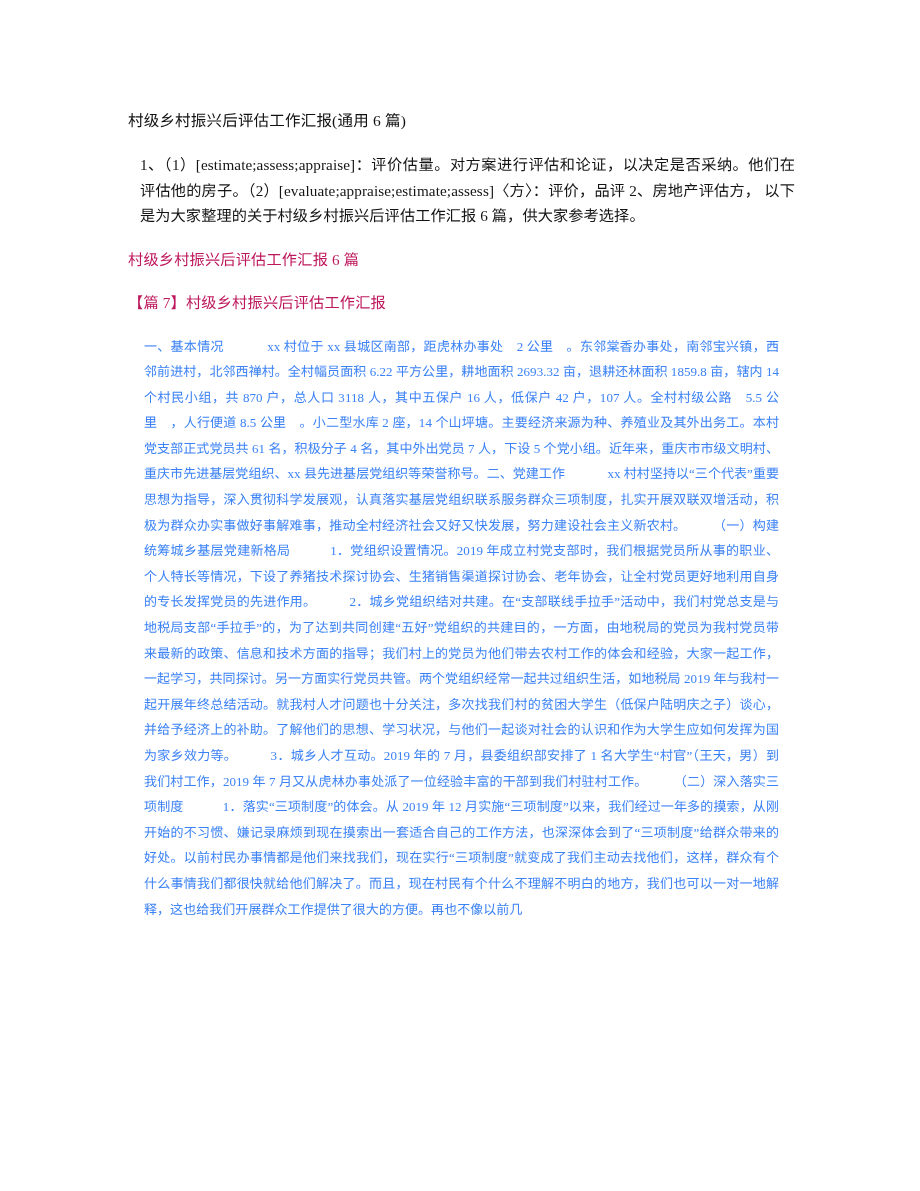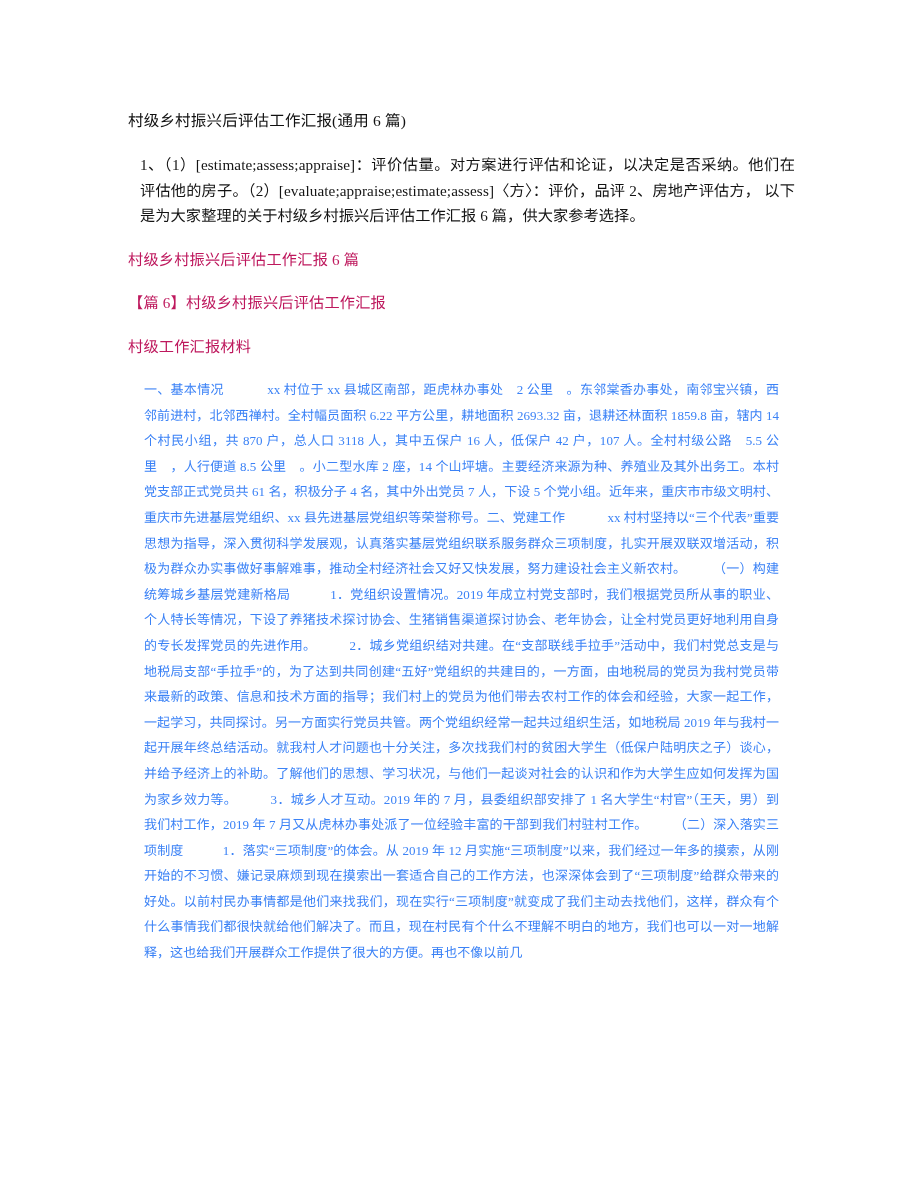--- a/index.html
+++ b/index.html
@@ -63,19 +63,18 @@
 <body>
 
 <div class="page">
 
   <h1 class="doc-title">村级乡村振兴后评估工作汇报(通用 6 篇)</h1>
 
   <p class="para">1、（1）[estimate;assess;appraise]：评价估量。对方案进行评估和论证，以决定是否采纳。他们在评估他的房子。（2）[evaluate;appraise;estimate;assess]〈方〉：评价，品评 2、房地产评估方， 以下是为大家整理的关于村级乡村振兴后评估工作汇报 6 篇，供大家参考选择。</p>
 
   <p class="heading-line">村级乡村振兴后评估工作汇报 6 篇</p>
 
-  <p class="heading-line">【篇 6】村级乡村振兴后评估工作汇报</p>
+  <p class="heading-line">【篇 7】村级乡村振兴后评估工作汇报</p>
 
-  <p class="heading-line">村级工作汇报材料</p>
 
   <div class="body-block">一、基本情况　　　 xx 村位于 xx 县城区南部，距虎林办事处　2 公里　。东邻棠香办事处，南邻宝兴镇，西邻前进村，北邻西禅村。全村幅员面积 6.22 平方公里，耕地面积 2693.32 亩，退耕还林面积 1859.8 亩，辖内 14 个村民小组，共 870 户，总人口 3118 人，其中五保户 16 人，低保户 42 户，107 人。全村村级公路　5.5 公里　，人行便道 8.5 公里　。小二型水库 2 座，14 个山坪塘。主要经济来源为种、养殖业及其外出务工。本村党支部正式党员共 61 名，积极分子 4 名，其中外出党员 7 人，下设 5 个党小组。近年来，重庆市市级文明村、重庆市先进基层党组织、xx 县先进基层党组织等荣誉称号。二、党建工作　　　 xx 村村坚持以“三个代表”重要思想为指导，深入贯彻科学发展观，认真落实基层党组织联系服务群众三项制度，扎实开展双联双增活动，积极为群众办实事做好事解难事，推动全村经济社会又好又快发展，努力建设社会主义新农村。　　　（一）构建统筹城乡基层党建新格局　　　1．党组织设置情况。2019 年成立村党支部时，我们根据党员所从事的职业、个人特长等情况，下设了养猪技术探讨协会、生猪销售渠道探讨协会、老年协会，让全村党员更好地利用自身的专长发挥党员的先进作用。　　　2．城乡党组织结对共建。在“支部联线手拉手”活动中，我们村党总支是与地税局支部“手拉手”的，为了达到共同创建“五好”党组织的共建目的，一方面，由地税局的党员为我村党员带来最新的政策、信息和技术方面的指导；我们村上的党员为他们带去农村工作的体会和经验，大家一起工作，一起学习，共同探讨。另一方面实行党员共管。两个党组织经常一起共过组织生活，如地税局 2019 年与我村一起开展年终总结活动。就我村人才问题也十分关注，多次找我们村的贫困大学生（低保户陆明庆之子）谈心，并给予经济上的补助。了解他们的思想、学习状况，与他们一起谈对社会的认识和作为大学生应如何发挥为国为家乡效力等。　　　3．城乡人才互动。2019 年的 7 月，县委组织部安排了 1 名大学生“村官”（王天，男）到我们村工作，2019 年 7 月又从虎林办事处派了一位经验丰富的干部到我们村驻村工作。　　　（二）深入落实三项制度　　　1．落实“三项制度”的体会。从 2019 年 12 月实施“三项制度”以来，我们经过一年多的摸索，从刚开始的不习惯、嫌记录麻烦到现在摸索出一套适合自己的工作方法，也深深体会到了“三项制度”给群众带来的好处。以前村民办事情都是他们来找我们，现在实行“三项制度”就变成了我们主动去找他们，这样，群众有个什么事情我们都很快就给他们解决了。而且，现在村民有个什么不理解不明白的地方，我们也可以一对一地解释，这也给我们开展群众工作提供了很大的方便。再也不像以前几</div>
 
 </div>
 
 </body></html>

